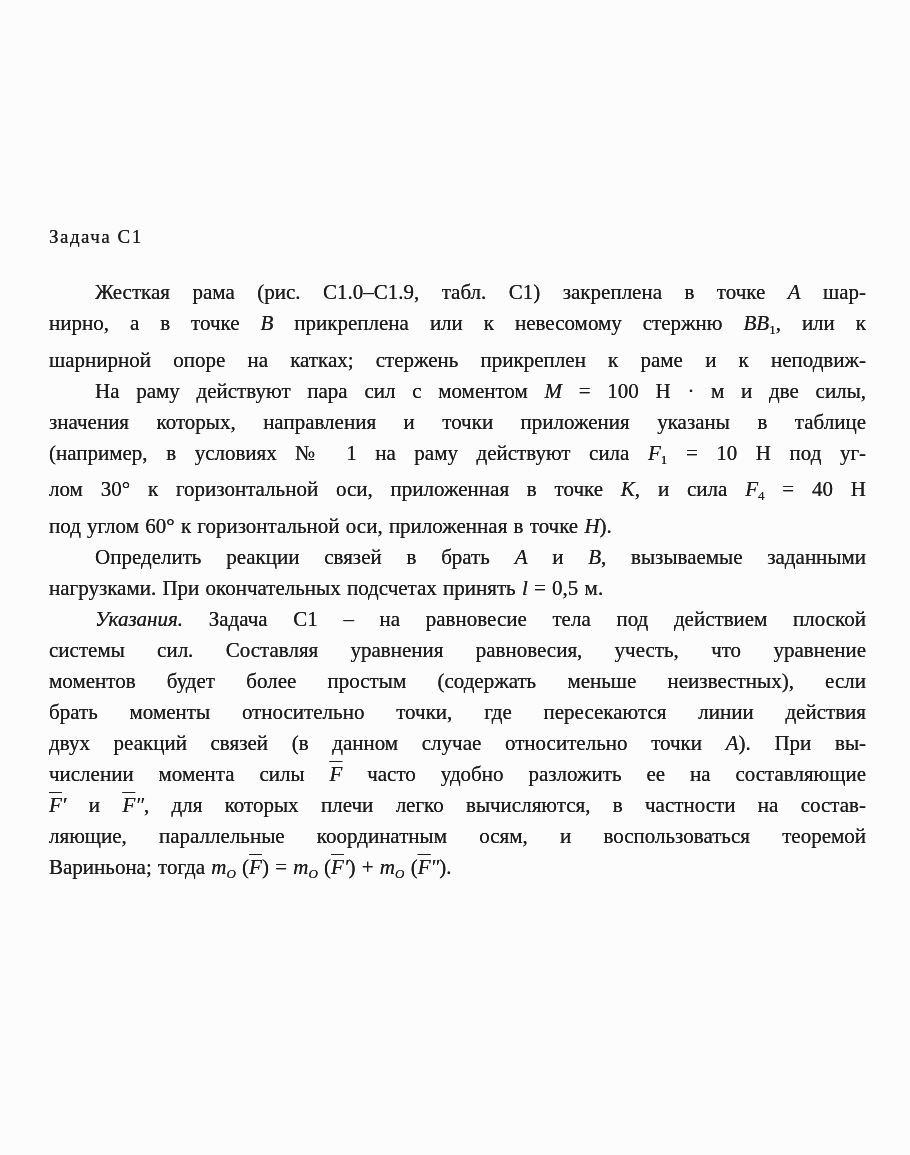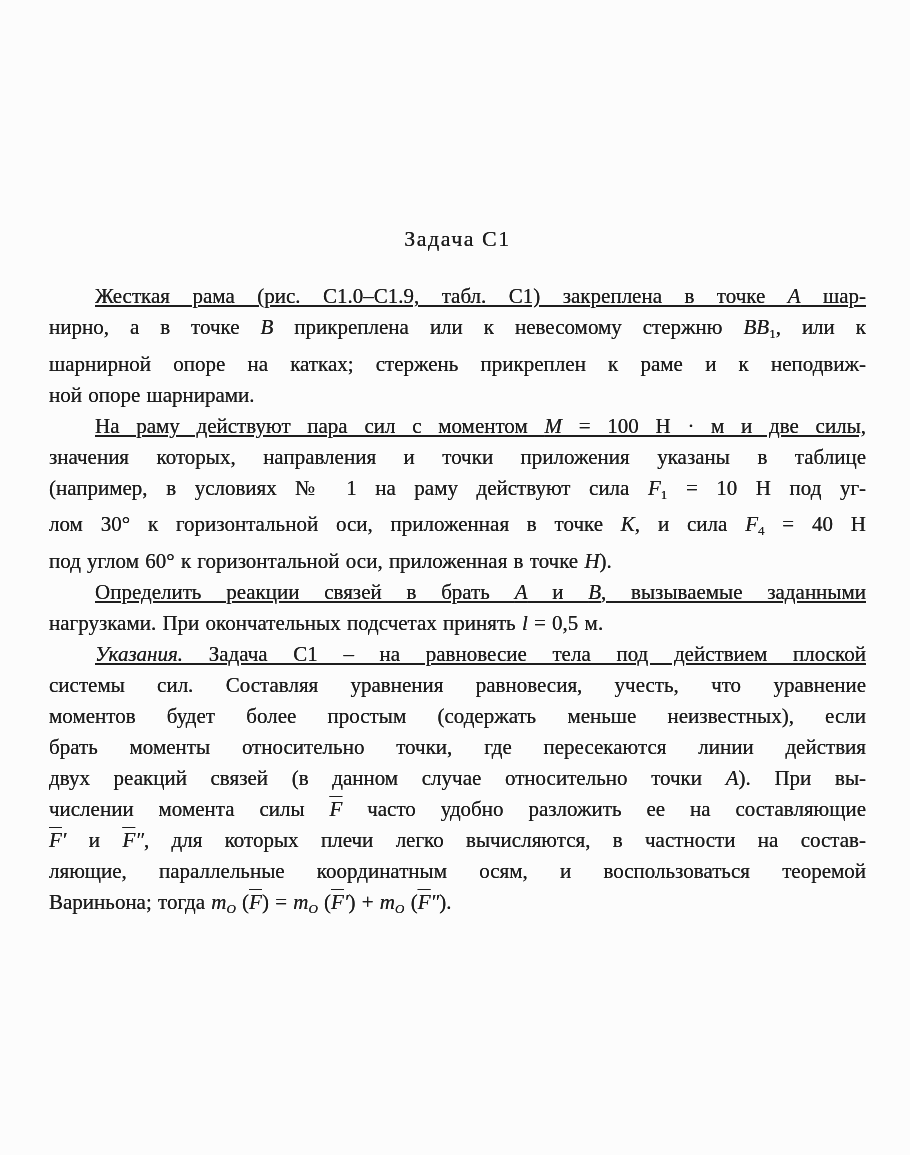--- a/index.html
+++ b/index.html
@@ -17,62 +17,61 @@
     font-family: "Liberation Serif", "DejaVu Serif", serif;
     overflow: hidden;
   }
   .content {
     position: absolute;
     left: 49px;
     top: 226px;
     width: 817px;
   }
   .title {
-    font-size: 22px;
+    font-size: 19px;
     font-weight: normal;
-    text-align: center;
+    text-align: left;
     margin: 0 0 29px 0;
     letter-spacing: 1.5px;
     text-shadow: 0 0 0.6px currentColor;
   }
   .para {
     margin: 0;
   }
   .para + .para { }
   .line {
     font-size: 21px;
     line-height: 31px;
     text-align: justify;
     text-align-last: justify;
     white-space: nowrap; 
     text-shadow: 0 0 0.55px currentColor;
     word-spacing: 1px;
   }
-  .line.first { text-indent: 46px; text-decoration: underline; }
+  .line.first { text-indent: 46px; }
   .line.last  { text-align-last: left; white-space: normal; }
   .s-i  { font-style: italic; }
   .s-b  { text-decoration: overline; text-decoration-thickness: 1.4px; }
   .s-sub {
     font-size: 0.62em;
     vertical-align: -0.28em;
     letter-spacing: 0;
   }
 </style>
 </head>
 <body>
 
 <div class="page">
   <div class="content">
     <h1 class="title">Задача С1</h1>
     <div>
         <div class="para">
           <div class="line first"><span>Жесткая рама (рис. С1.0–С1.9, табл. С1) закреплена в точке </span><span class="s-i">A</span><span> шар-</span></div>
           <div class="line"><span>нирно, а в точке </span><span class="s-i">B</span><span> прикреплена или к невесомому стержню </span><span class="s-i">BB</span><span class="s-sub">1</span><span>, или к</span></div>
           <div class="line"><span>шарнирной опоре на катках; стержень прикреплен к раме и к неподвиж-</span></div>
-          <div class="line last"><span>ной опоре шарнирами.</span></div>
         </div>
         <div class="para">
           <div class="line first"><span>На раму действуют пара сил с моментом </span><span class="s-i">M</span><span> = 100 Н · м и две силы,</span></div>
           <div class="line"><span>значения которых, направления и точки приложения указаны в таблице</span></div>
           <div class="line"><span>(например, в условиях № 1 на раму действуют сила </span><span class="s-i">F</span><span class="s-sub">1</span><span> = 10 Н под уг-</span></div>
           <div class="line"><span>лом 30° к горизонтальной оси, приложенная в точке </span><span class="s-i">K</span><span>, и сила </span><span class="s-i">F</span><span class="s-sub">4</span><span> = 40 Н</span></div>
           <div class="line last"><span>под углом 60° к горизонтальной оси, приложенная в точке </span><span class="s-i">H</span><span>).</span></div>
         </div>
         <div class="para">
           <div class="line first"><span>Определить реакции связей в брать </span><span class="s-i">A</span><span> и </span><span class="s-i">B</span><span>, вызываемые заданными</span></div>

